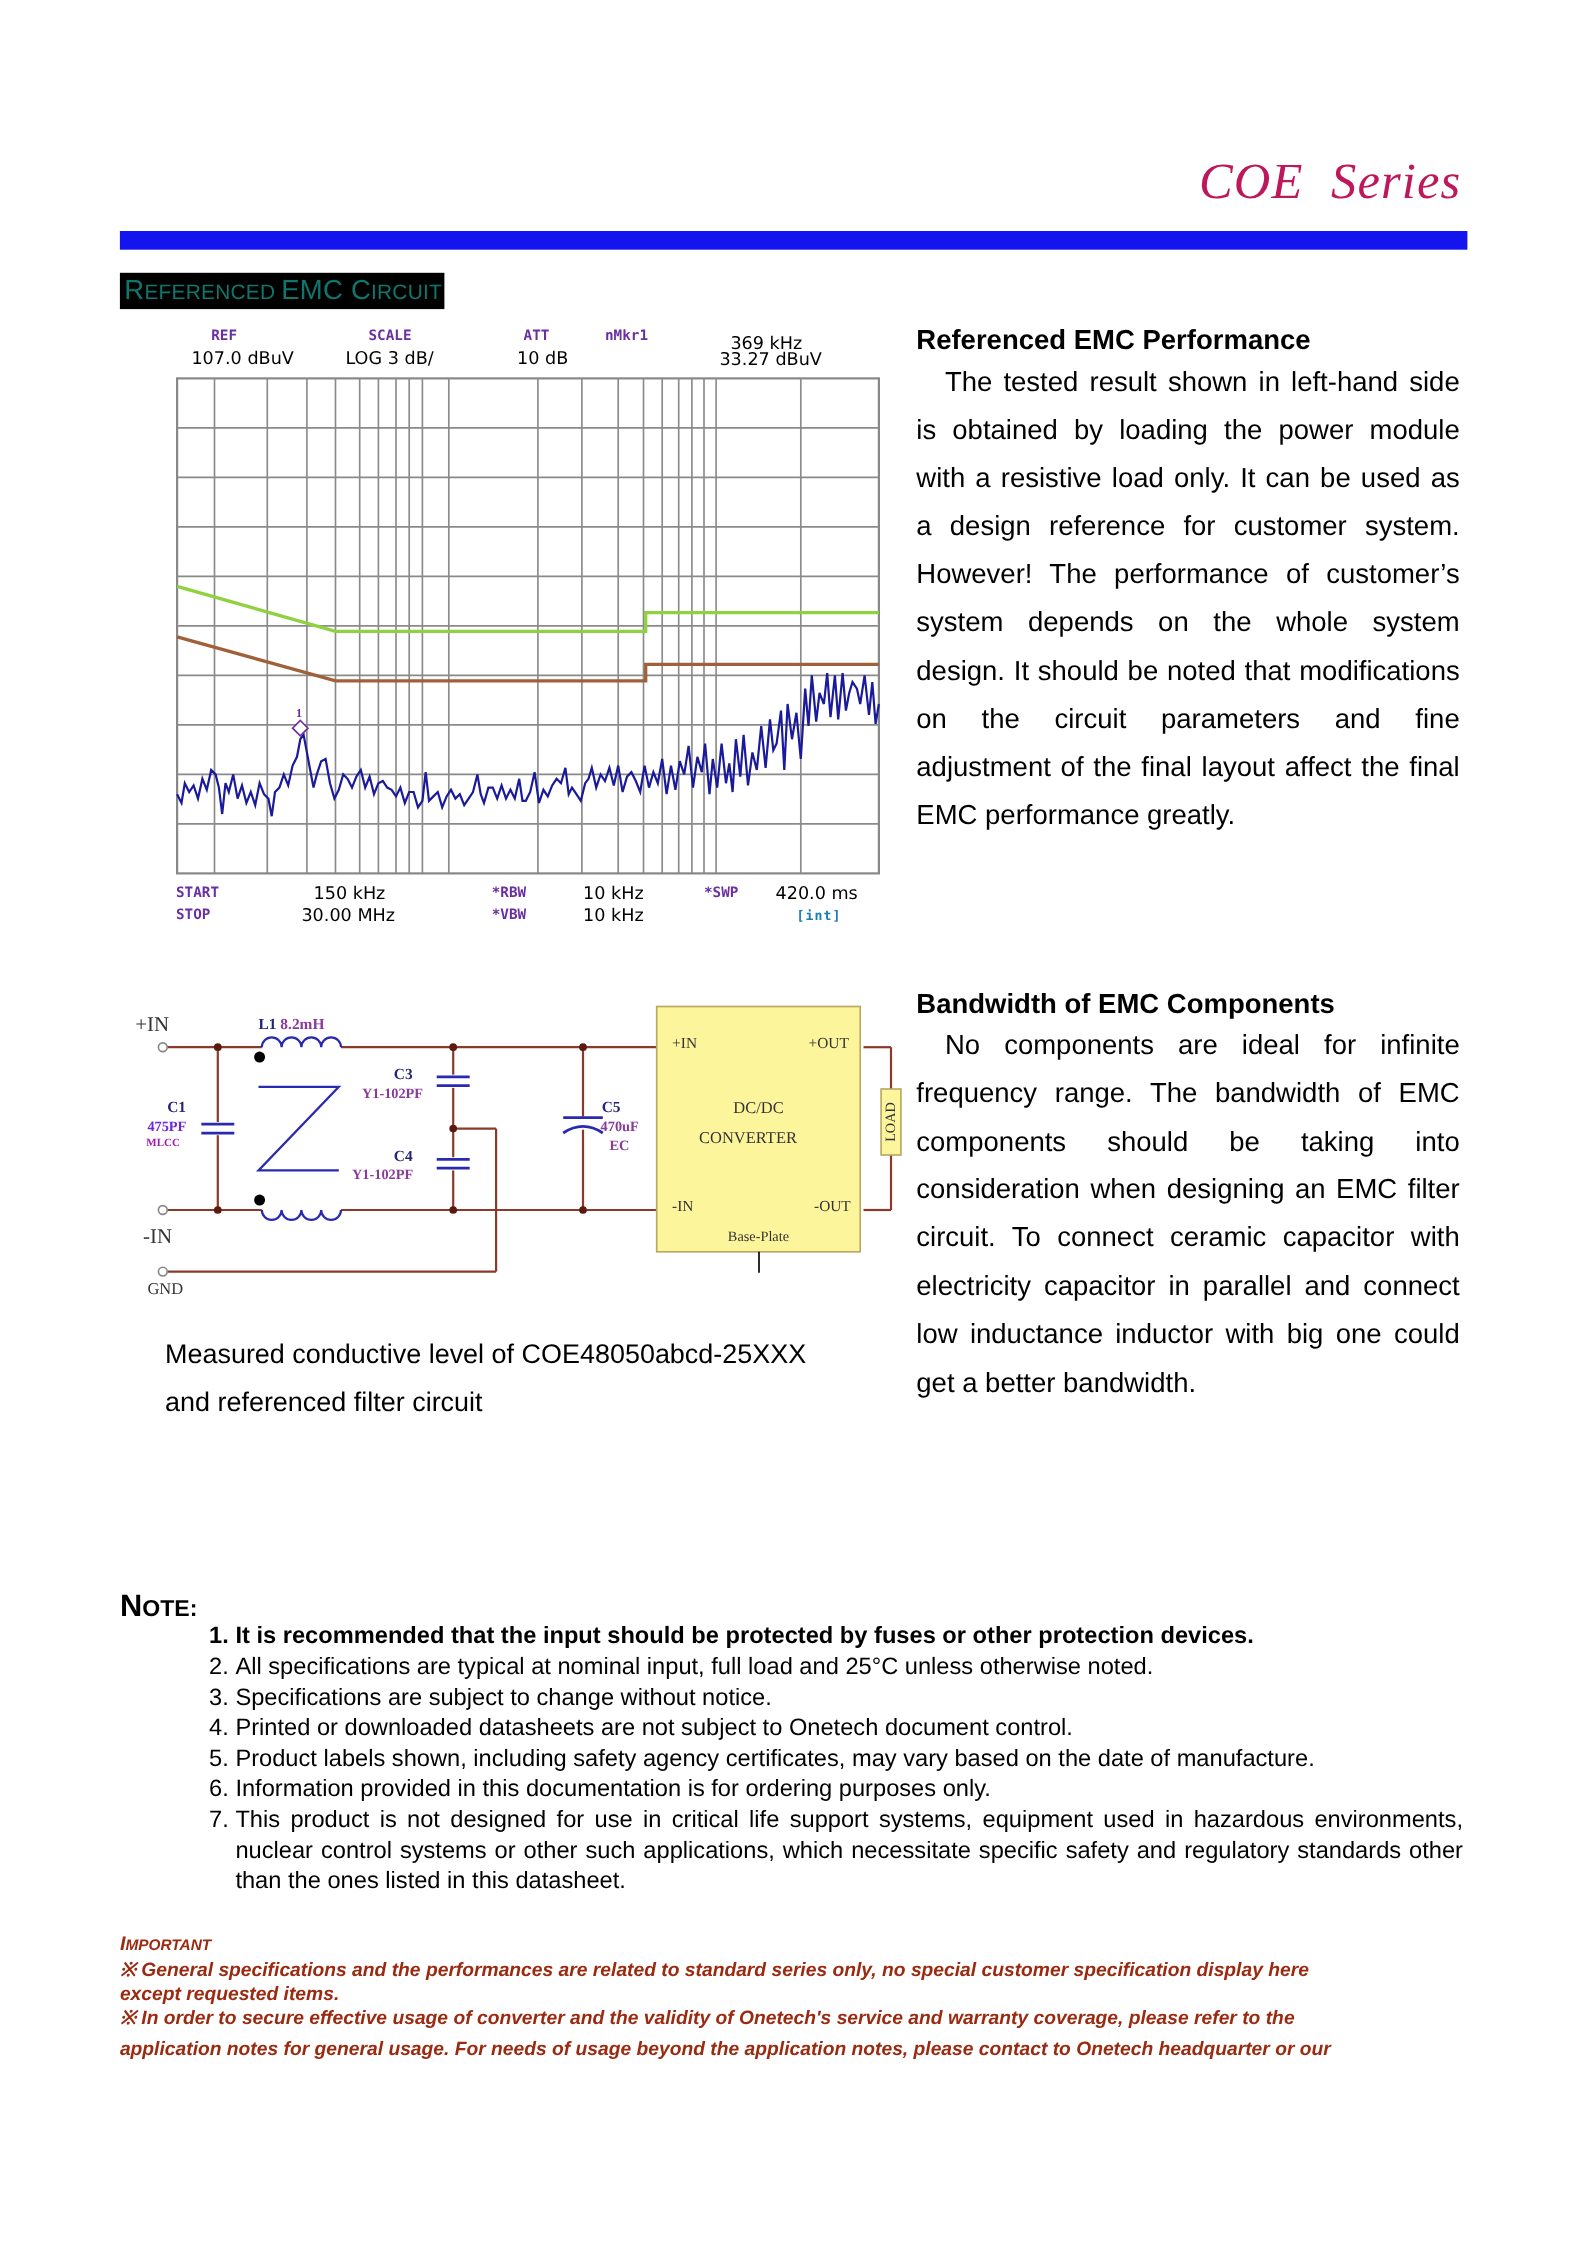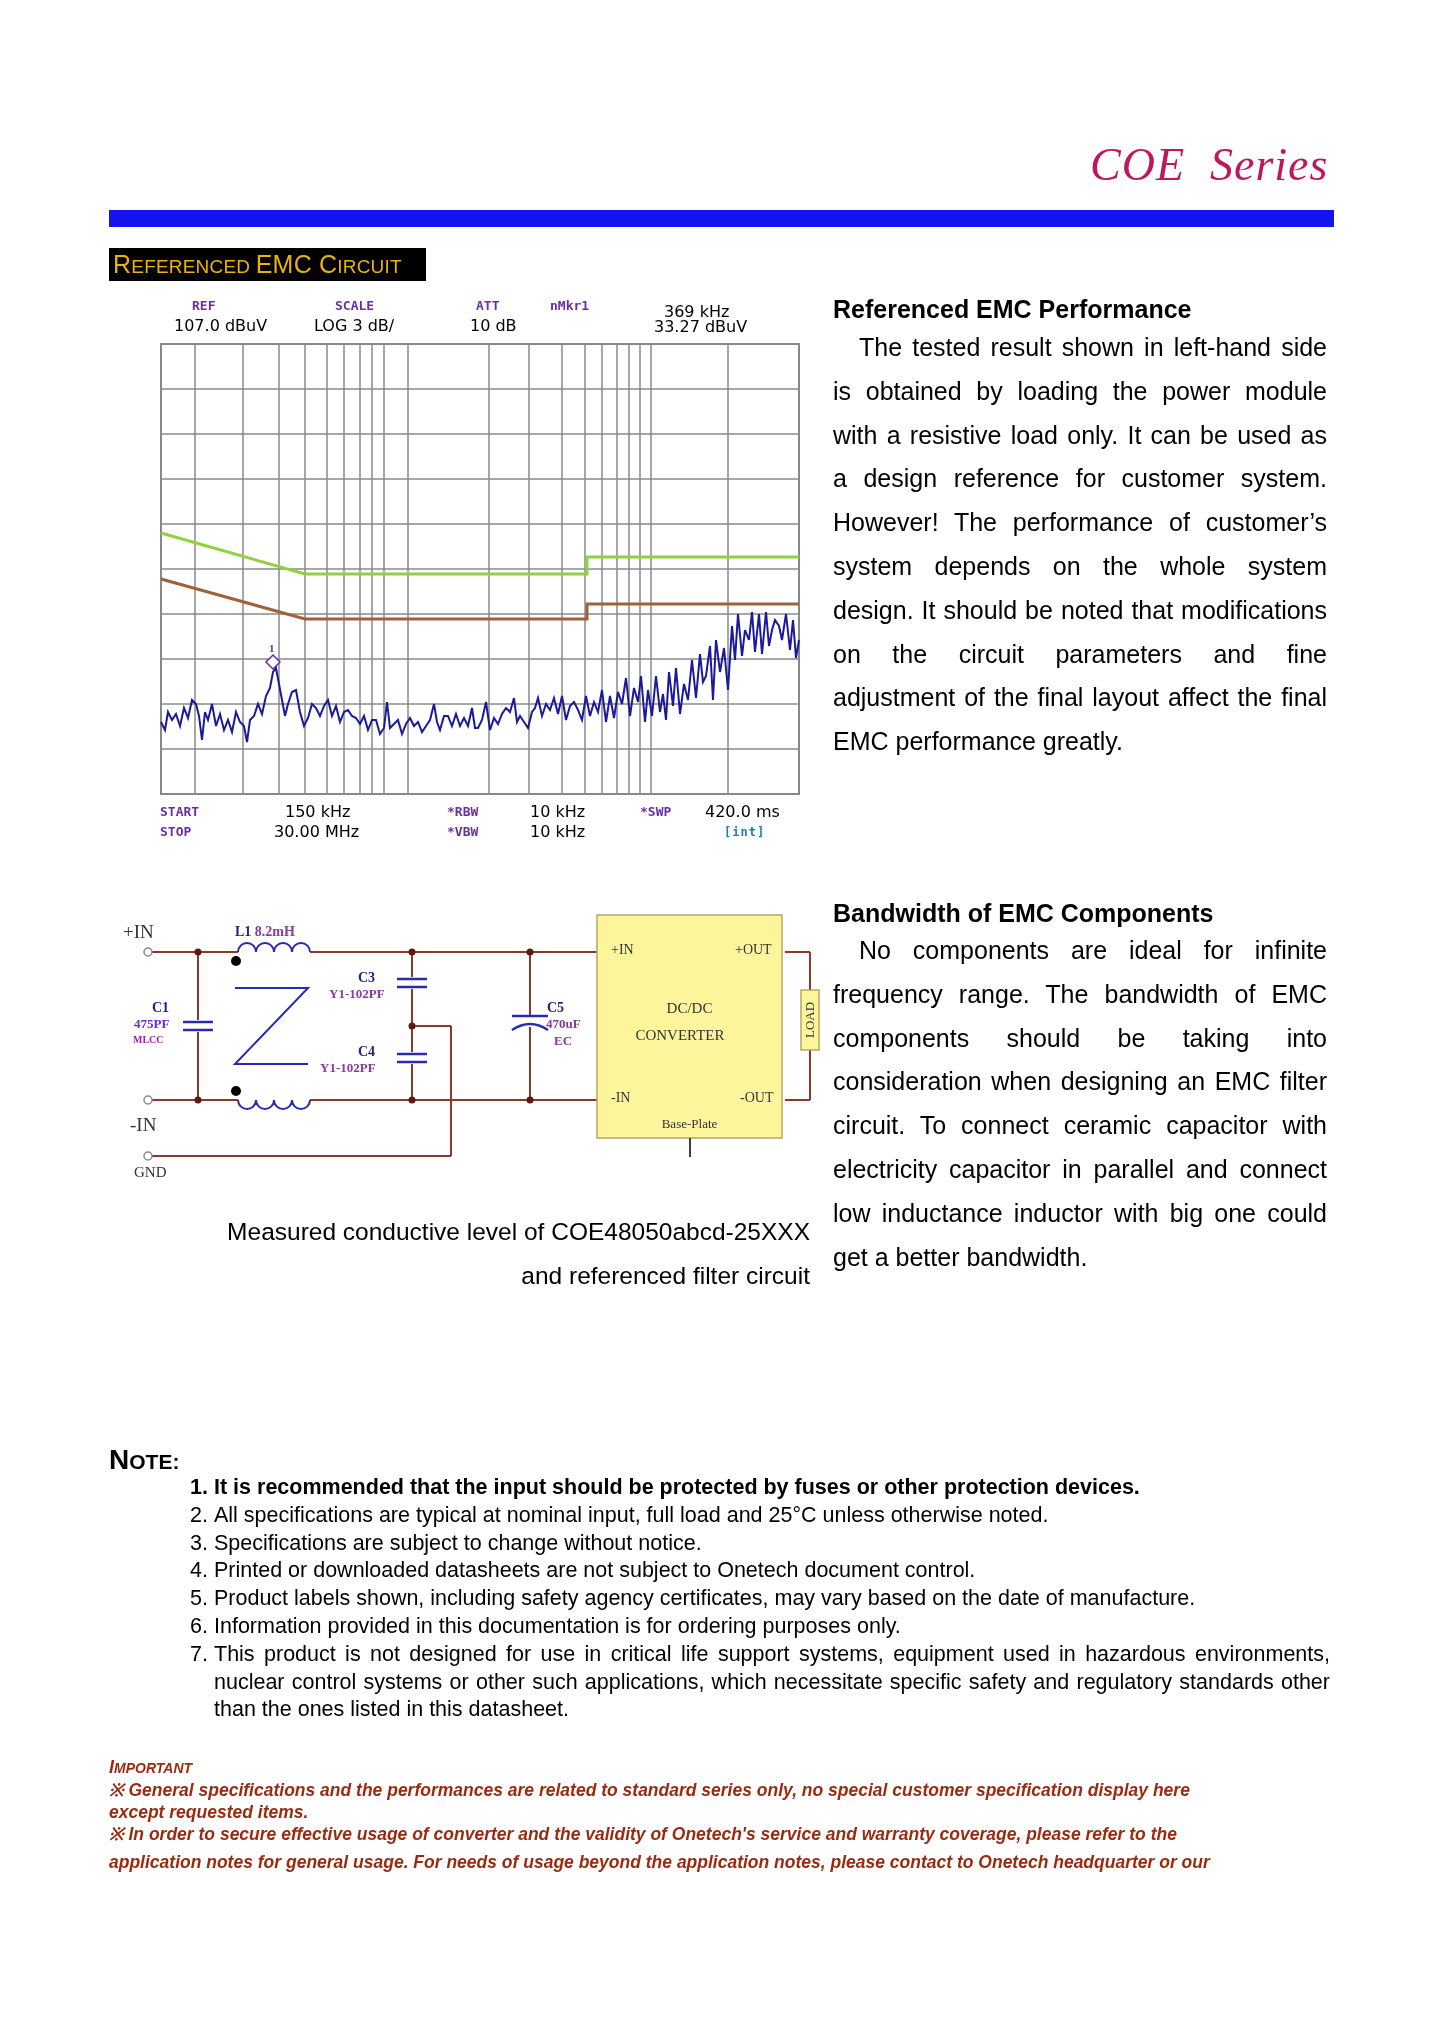--- a/index.html
+++ b/index.html
@@ -5,37 +5,37 @@
   html, body { margin: 0; padding: 0; background: #ffffff; }
   body { width: 1440px; height: 2038px; position: relative; overflow: hidden;
          font-family: "Liberation Sans", sans-serif; color: #000; }
   .abs { position: absolute; }
 
   
   .series-title { left: 1090px; top: 138px; font-family: "Liberation Serif", serif;
     font-style: italic; font-size: 46px; color: #be185d; letter-spacing: 1px; white-space: pre; }
   .blue-bar { left: 109px; top: 210px; width: 1225px; height: 17px; background: #1414ee; }
 
-  .section-label { left: 109px; top: 248px; background: #000; color: #eab308; padding: 2px 24px 2px 4px;
+  .section-label { left: 109px; top: 248px; background: #000; color: #0f766e; padding: 2px 2px 2px 4px;
     font-size: 25px; font-weight: normal; letter-spacing: 0.2px; }
   .section-label .big { font-size: 25px; }
   .section-label .small { font-size: 19px; }
 
   
   .mono-lbl { font-family: "DejaVu Sans Mono", monospace; font-weight: bold; color: #6a2fa0;
     font-size: 13px; }
   .chart-val { font-family: "DejaVu Sans", sans-serif; font-size: 16px; color: #000; }
   .int-lbl { font-family: "DejaVu Sans Mono", monospace; font-size: 12px; color: #1a7fb0; font-weight: bold; letter-spacing: 1px; }
 
   
   .right-col { left: 833px; width: 494px; font-size: 25px; line-height: 43.8px; text-align: justify; }
   .right-col h3 { margin: 0; font-size: 25px; font-weight: bold; line-height: 34px; }
   .right-col p { margin: 0; text-indent: 26px; text-align: justify; }
 
-  .caption { left: 150px; width: 660px; text-align: right; font-size: 24.5px; line-height: 44px; }
+  .caption { left: 150px; width: 660px; text-align: left; font-size: 24.5px; line-height: 44px; }
 
   
   .note-title { left: 109px; top: 1444px; font-size: 28px; font-weight: bold; }
   .note-title .sc { font-size: 21px; }
   .notes { left: 190px; width: 1140px; top: 1474px; font-size: 21.5px; line-height: 27.8px;
     margin: 0; padding: 0; list-style: none; }
   .notes li { position: relative; padding-left: 24px; text-align: justify; }
   .notes li .num { position: absolute; left: 0; top: 0; }
   .notes li.bold { font-weight: bold; }
 

